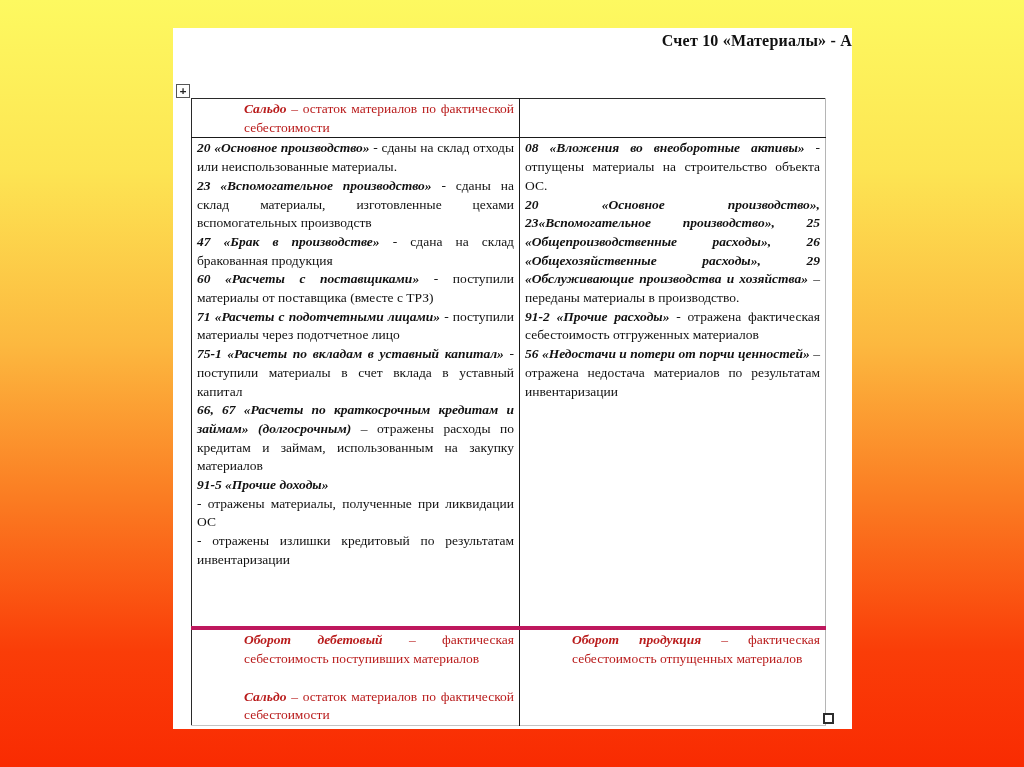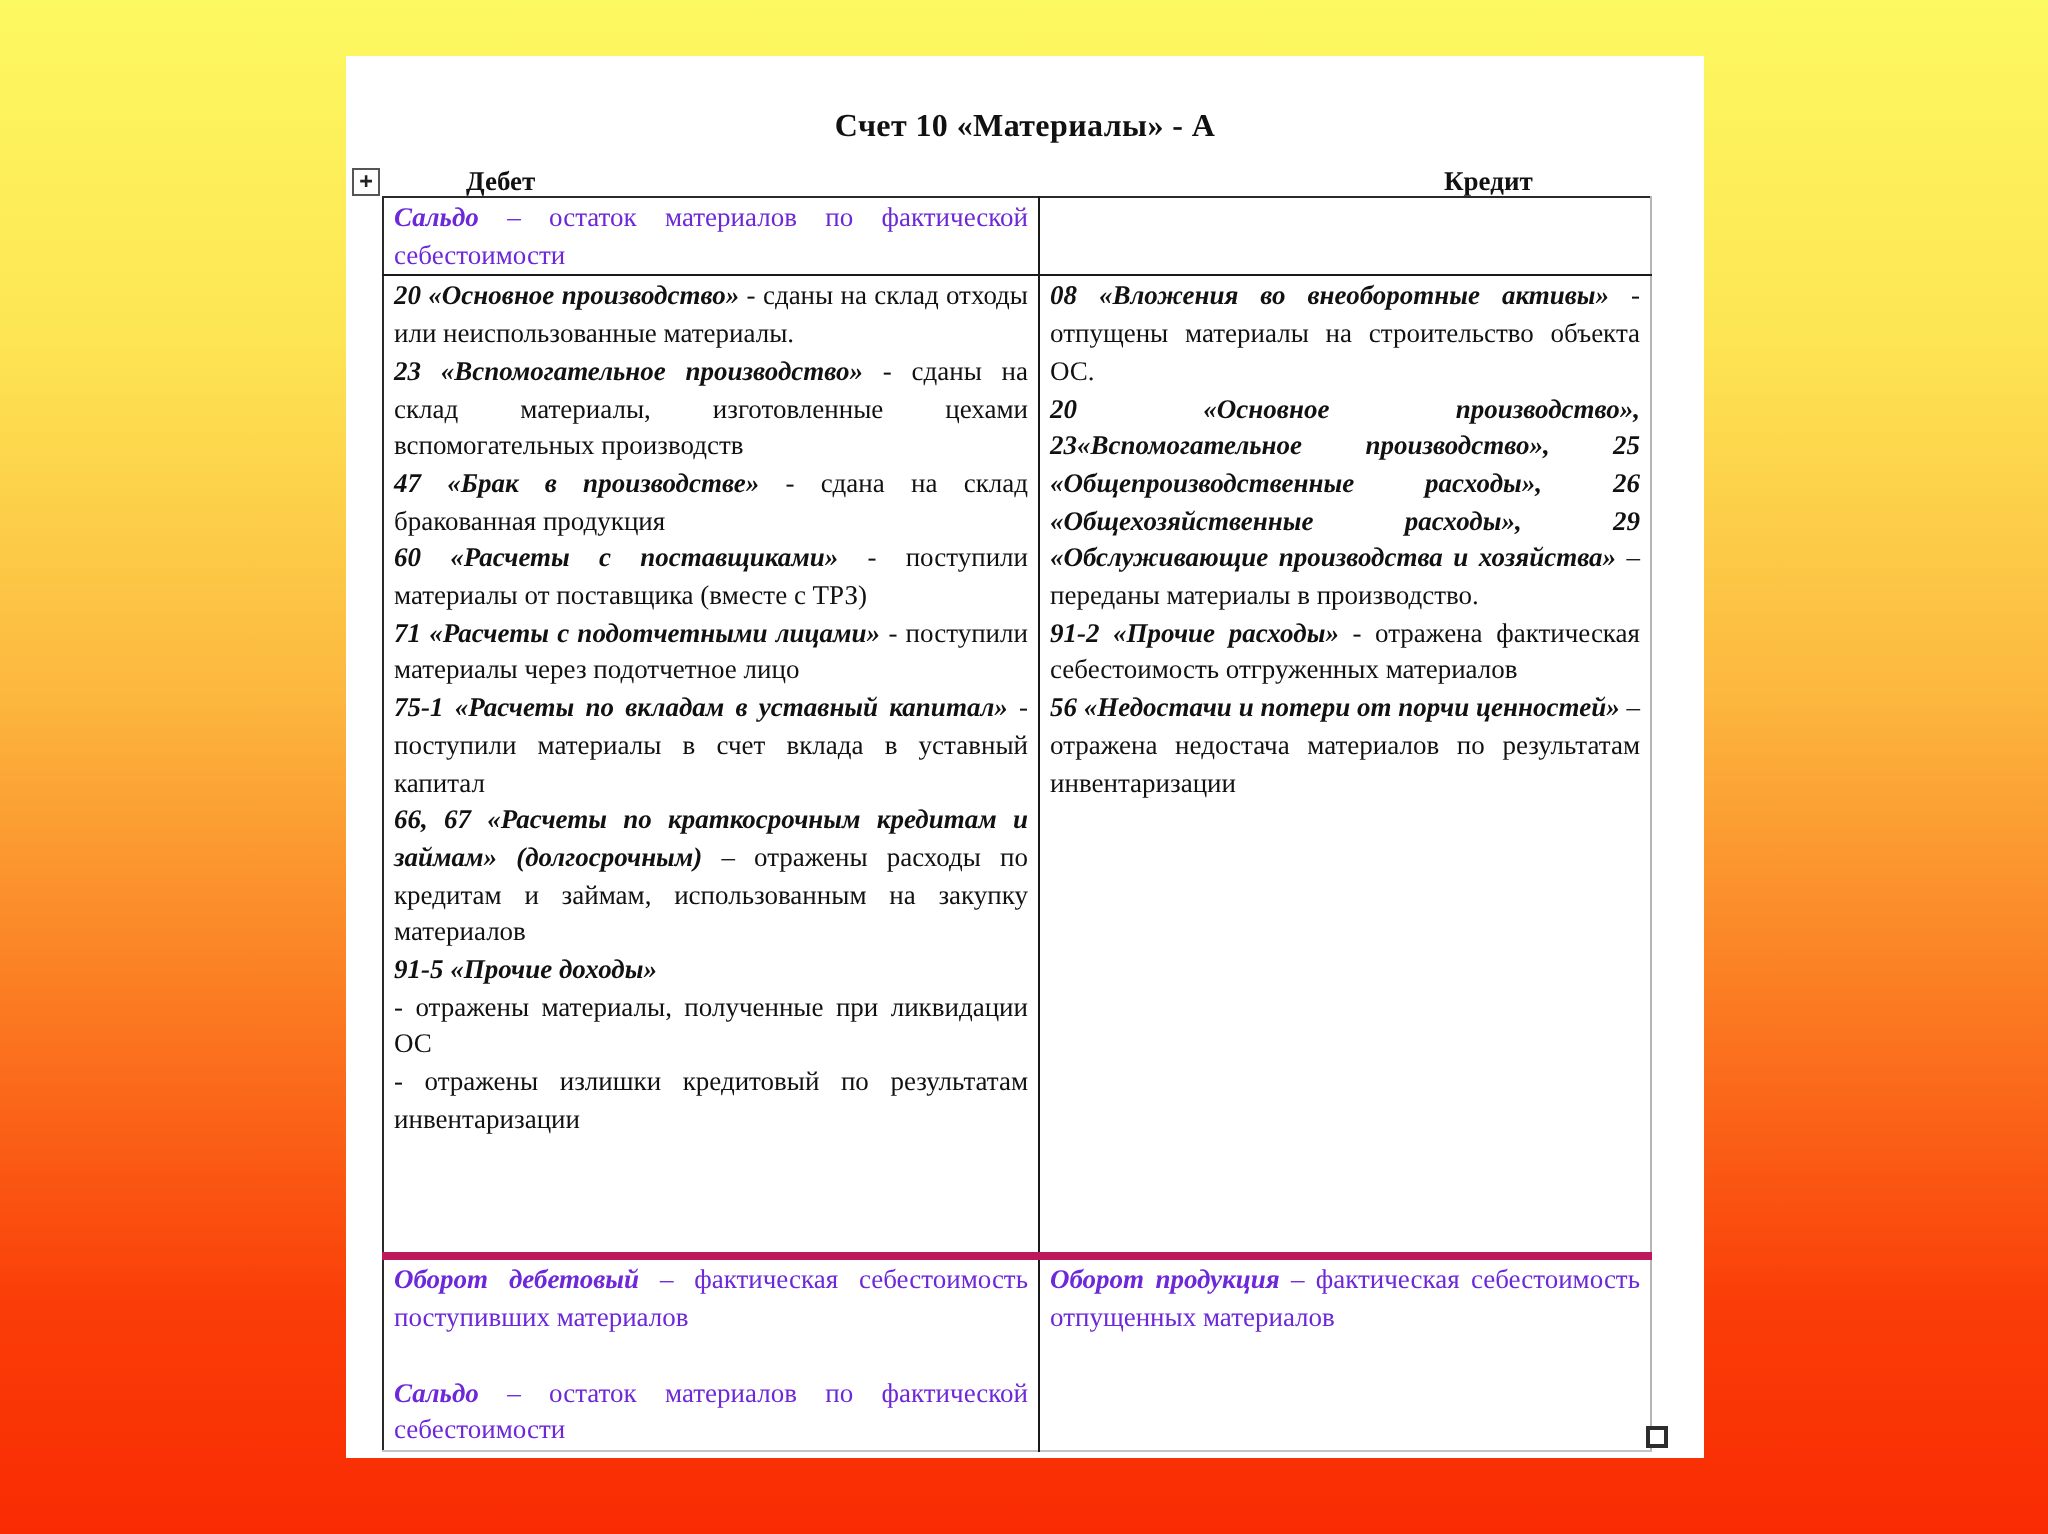--- a/index.html
+++ b/index.html
@@ -11,22 +11,22 @@
     background:linear-gradient(180deg,
       #fdf960 0%, #fde553 22%, #fcb83f 45%,
       #fb7c22 65%, #fa3d08 85%, #f92b02 100%);
   }
   .panel{
     position:absolute;left:173px;top:28px;
     width:679px;height:701px;
     background:#ffffff;
   }
   .slide-title{
-    position:absolute;left:0;top:27px;width:679px;
-    text-align:center;
+    position:absolute;left:0;top:4px;width:679px;
+    text-align:right;
     font-size:16px;font-weight:bold;color:#111;
     letter-spacing:.2px;
   }
   .col-headers{
     position:absolute;left:0;top:55px;width:679px;height:16px;
     font-size:13.5px;font-weight:bold;color:#111;
   }
   .th-debit{position:absolute;left:60px;top:0;}
   .th-credit{position:absolute;left:549px;top:0;}
   .move-handle{
@@ -51,21 +51,21 @@
     padding:1px 5px 0 5px;
     font-size:13.5px;line-height:18.7px;color:#111;
     overflow:hidden;
   }
   .ledger td.lcell{width:317px;border-right:1px solid #1a1a1a;}
   .row-saldo td{height:36px;border-bottom:1px solid #1a1a1a;}
   .row-body td{height:487px;border-bottom:4px solid #be185d;}
   .row-total td{height:92px;}
   .para{margin:0;text-align:justify;}
   .acct{font-weight:bold;font-style:italic;}
-  .red{color:#6d28d9;}
+  .red{color:#b91c1c;margin-left:47px;}
   .wavy{
     text-decoration-style:wavy;
     text-decoration-color:#ff2d1f;
     text-decoration-thickness:1px;
     text-underline-offset:2px;
   }
   .spacer-line{height:18.7px;}
   .resize-handle{
     position:absolute;left:650px;top:685px;
     width:7px;height:7px;
@@ -73,24 +73,20 @@
   }
 </style>
 </head>
 <body>
 
 <div class="stage">
   <div class="panel">
 
     <div class="slide-title">Счет 10 «Материалы» - А</div>
 
-    <div class="col-headers">
-      <span class="th-debit">Дебет</span>
-      <span class="th-credit">Кредит</span>
-    </div>
 
     <div class="move-handle">
       <span>+</span>
     </div>
 
     <table class="ledger">
       <tbody>
           <tr class="row-saldo">
         <td class="lcell">
           <p class="para red"><span class="acct">Сальдо</span><span> – остаток материалов по фактической себестоимости</span></p>

